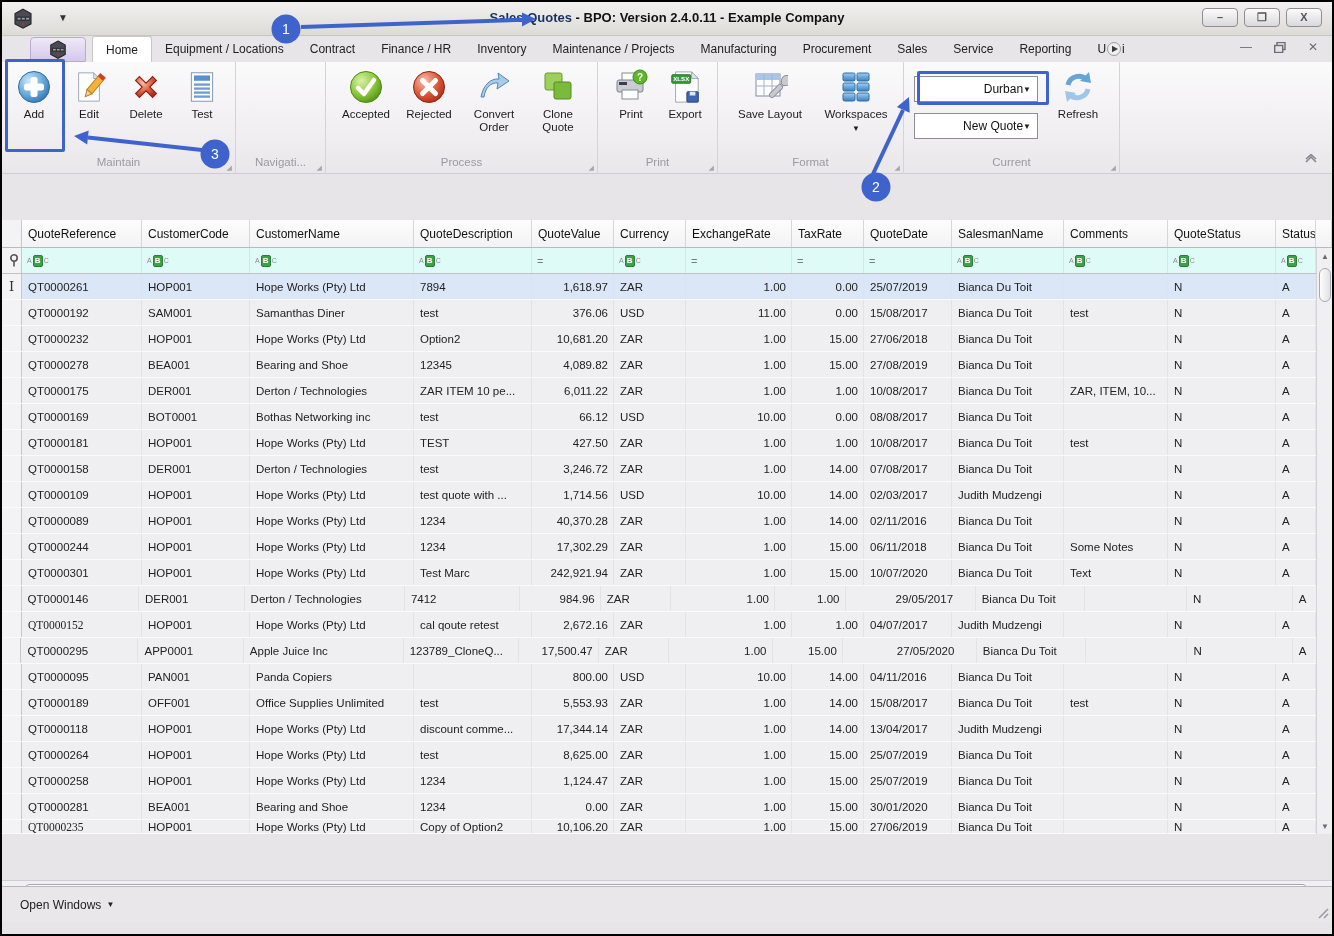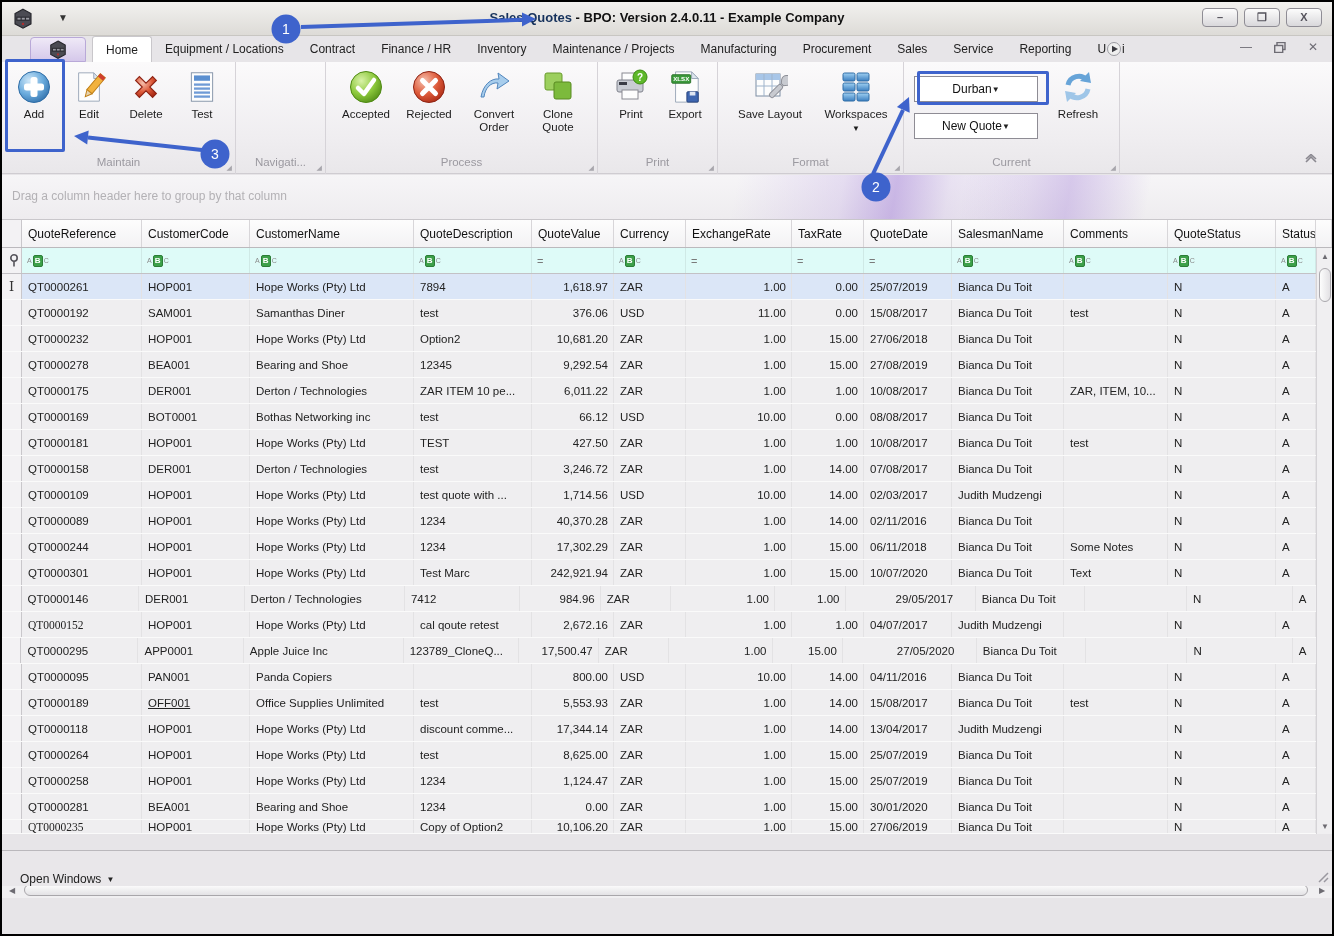--- a/index.html
+++ b/index.html
@@ -37,21 +37,21 @@
   .rgroup-buttons { display:flex; align-items:flex-start; padding:4px 2px 0 4px; height:92px; }
   .rgroup-label { position:absolute; left:0; right:0; bottom:2px; height:16px; text-align:center;
     font-size:11.5px; color:#9b99a0; }
   .launcher { position:absolute; right:3px; bottom:3px; font-size:7px; color:#a8a6ac; line-height:1; }
   .rbtn { display:flex; flex-direction:column; align-items:center; padding-top:2px; }
   .rbtn .ic { width:38px; height:38px; display:flex; align-items:center; justify-content:center; }
   .rbtn .lbl { margin-top:2px; font-size:11.5px; color:#1c1c1c; text-align:center; line-height:1.15; white-space:pre-line; }
   .rbtn.disabled .lbl { color:#a5a3a1; }
   .combo-col { display:flex; flex-direction:column; gap:11px; padding:10px 6px 0 10px; }
   .combo { width:124px; height:26px; background:#fff; border:1px solid #8e8c94; display:flex; align-items:center;
-    font-size:12px; color:#111; padding:0 6px; justify-content:center; }
+    font-size:12px; color:#111; padding:0 6px; justify-content:flex-end; }
   .combo .carat { font-size:8px; color:#222; }
   .chev { position:absolute; right:14px; bottom:6px; }
 
   
   .grouppanel { position:absolute; left:0; top:173px; width:1330px; height:45px;
     background:
       linear-gradient(100deg, rgba(0,0,0,0) 55%, rgba(187,160,226,.28) 63%, rgba(151,111,211,.45) 67%, rgba(187,160,226,.22) 71%, rgba(0,0,0,0) 77%),
       linear-gradient(100deg, rgba(0,0,0,0) 72%, rgba(151,111,211,.33) 80%, rgba(0,0,0,0) 86%),
       linear-gradient(#f6f5f7,#eeecef);
     border-bottom:1px solid #c9c7cb; }
@@ -86,22 +86,22 @@
     font-size:8px; color:#6d6b72; }
   .vscroll .thumb { position:absolute; left:2px; top:20px; width:12px; height:34px; border:1px solid #aaa8ad; border-radius:6px;
     background:linear-gradient(90deg,#fdfdfd,#e2e1e4); }
   .hscroll { position:absolute; left:0; top:878px; width:1330px; height:18px; background:#f0eff1; border-top:1px solid #d0ced2; }
   .hscroll .arr { position:absolute; top:1px; width:16px; height:16px; display:flex; align-items:center; justify-content:center;
     font-size:8px; color:#6d6b72; }
   .hscroll .thumb { position:absolute; left:22px; top:3px; width:1284px; height:12px; border:1px solid #a8a6aa; border-radius:6px;
     background:linear-gradient(#fdfdfd,#e3e2e5); }
 
   
-  .statusbar { position:absolute; left:0; top:848px; width:1330px; height:36px; background:#e9e7ea; border-top:1px solid #bab8bc;
-    display:flex; align-items:flex-end; font-size:12px; color:#222; }
+  .statusbar { position:absolute; left:0; top:884px; width:1330px; height:36px; background:#e9e7ea; border-top:1px solid #bab8bc;
+    display:flex; align-items:center; font-size:12px; color:#222; }
   .sb-left { margin-left:18px; display:flex; align-items:center; gap:5px; }
   .sb-left .carat { font-size:8px; }
   .sb-right { margin-left:auto; margin-right:26px; display:flex; align-items:center; height:100%; }
   .sb-item { padding:0 13px; display:flex; align-items:center; }
   .sb-sep { width:1px; height:18px; background:#c2c0c4; }
   .grip { position:absolute; right:3px; bottom:3px; }
 
   
   .overlay { position:absolute; left:0; top:0; width:1334px; height:936px; pointer-events:none; z-index:50; }
   .hlbox { position:absolute; border:3px solid #3e63cc; border-radius:2px; z-index:40; pointer-events:none; }
@@ -404,23 +404,20 @@
       <span class="launcher">◢</span>
     </div>
 
     <div class="rgroup" style="flex:1;border-right:none">
       <span class="chev"><svg width="14" height="10" viewBox="0 0 14 10">
             <path d="M2 8 L7 3 L12 8 M2 5 L7 0.5 L12 5" fill="none" stroke="#8a8890" stroke-width="1.6"></path>
           </svg></span>
     </div>
   </div>
 
-  <div class="grouppanel">
-    <div class="grouppanel-text">Drag a column header here to group by that column</div>
-  </div>
 
   <div class="grid">
     <div class="g-header" id="grid-header">
         <div class="g-hcell g-ind" style="width: 20px;"></div>
         <div class="g-hcell" style="width: 120px;">QuoteReference</div>
         <div class="g-hcell" style="width: 108px;">CustomerCode</div>
         <div class="g-hcell" style="width: 164px;">CustomerName</div>
         <div class="g-hcell" style="width: 118px;">QuoteDescription</div>
         <div class="g-hcell" style="width: 82px;">QuoteValue</div>
         <div class="g-hcell" style="width: 72px;">Currency</div>
@@ -564,21 +561,21 @@
           <div class="g-cell" style="width: 104px;"></div>
           <div class="g-cell" style="width: 108px;">N</div>
           <div class="g-cell" style="width: 40px;">A</div>
         </div>
         <div class="g-row">
           <div class="g-ind" style="width: 20px;"></div>
           <div class="g-cell" style="width: 120px;">QT0000278</div>
           <div class="g-cell" style="width: 108px;">BEA001</div>
           <div class="g-cell" style="width: 164px;">Bearing and Shoe</div>
           <div class="g-cell" style="width: 118px;">12345</div>
-          <div class="g-cell right" style="width: 82px;">9,292.54</div>
+          <div class="g-cell right" style="width: 82px;">4,089.82</div>
           <div class="g-cell" style="width: 72px;">ZAR</div>
           <div class="g-cell right" style="width: 106px;">1.00</div>
           <div class="g-cell right" style="width: 72px;">15.00</div>
           <div class="g-cell" style="width: 88px;">27/08/2019</div>
           <div class="g-cell" style="width: 112px;">Bianca Du Toit</div>
           <div class="g-cell" style="width: 104px;"></div>
           <div class="g-cell" style="width: 108px;">N</div>
           <div class="g-cell" style="width: 40px;">A</div>
         </div>
         <div class="g-row">
@@ -769,21 +766,21 @@
           <div class="g-cell right" style="width: 72px;">14.00</div>
           <div class="g-cell" style="width: 88px;">04/11/2016</div>
           <div class="g-cell" style="width: 112px;">Bianca Du Toit</div>
           <div class="g-cell" style="width: 104px;"></div>
           <div class="g-cell" style="width: 108px;">N</div>
           <div class="g-cell" style="width: 40px;">A</div>
         </div>
         <div class="g-row">
           <div class="g-ind" style="width: 20px;"></div>
           <div class="g-cell" style="width: 120px;">QT0000189</div>
-          <div class="g-cell" style="width: 108px; text-decoration: underline;">OFF001</div>
+          <div class="g-cell" style="width: 108px;">OFF001</div>
           <div class="g-cell" style="width: 164px;">Office Supplies Unlimited</div>
           <div class="g-cell" style="width: 118px;">test</div>
           <div class="g-cell right" style="width: 82px;">5,553.93</div>
           <div class="g-cell" style="width: 72px;">ZAR</div>
           <div class="g-cell right" style="width: 106px;">1.00</div>
           <div class="g-cell right" style="width: 72px;">14.00</div>
           <div class="g-cell" style="width: 88px;">15/08/2017</div>
           <div class="g-cell" style="width: 112px;">Bianca Du Toit</div>
           <div class="g-cell" style="width: 104px;">test</div>
           <div class="g-cell" style="width: 108px;">N</div>

